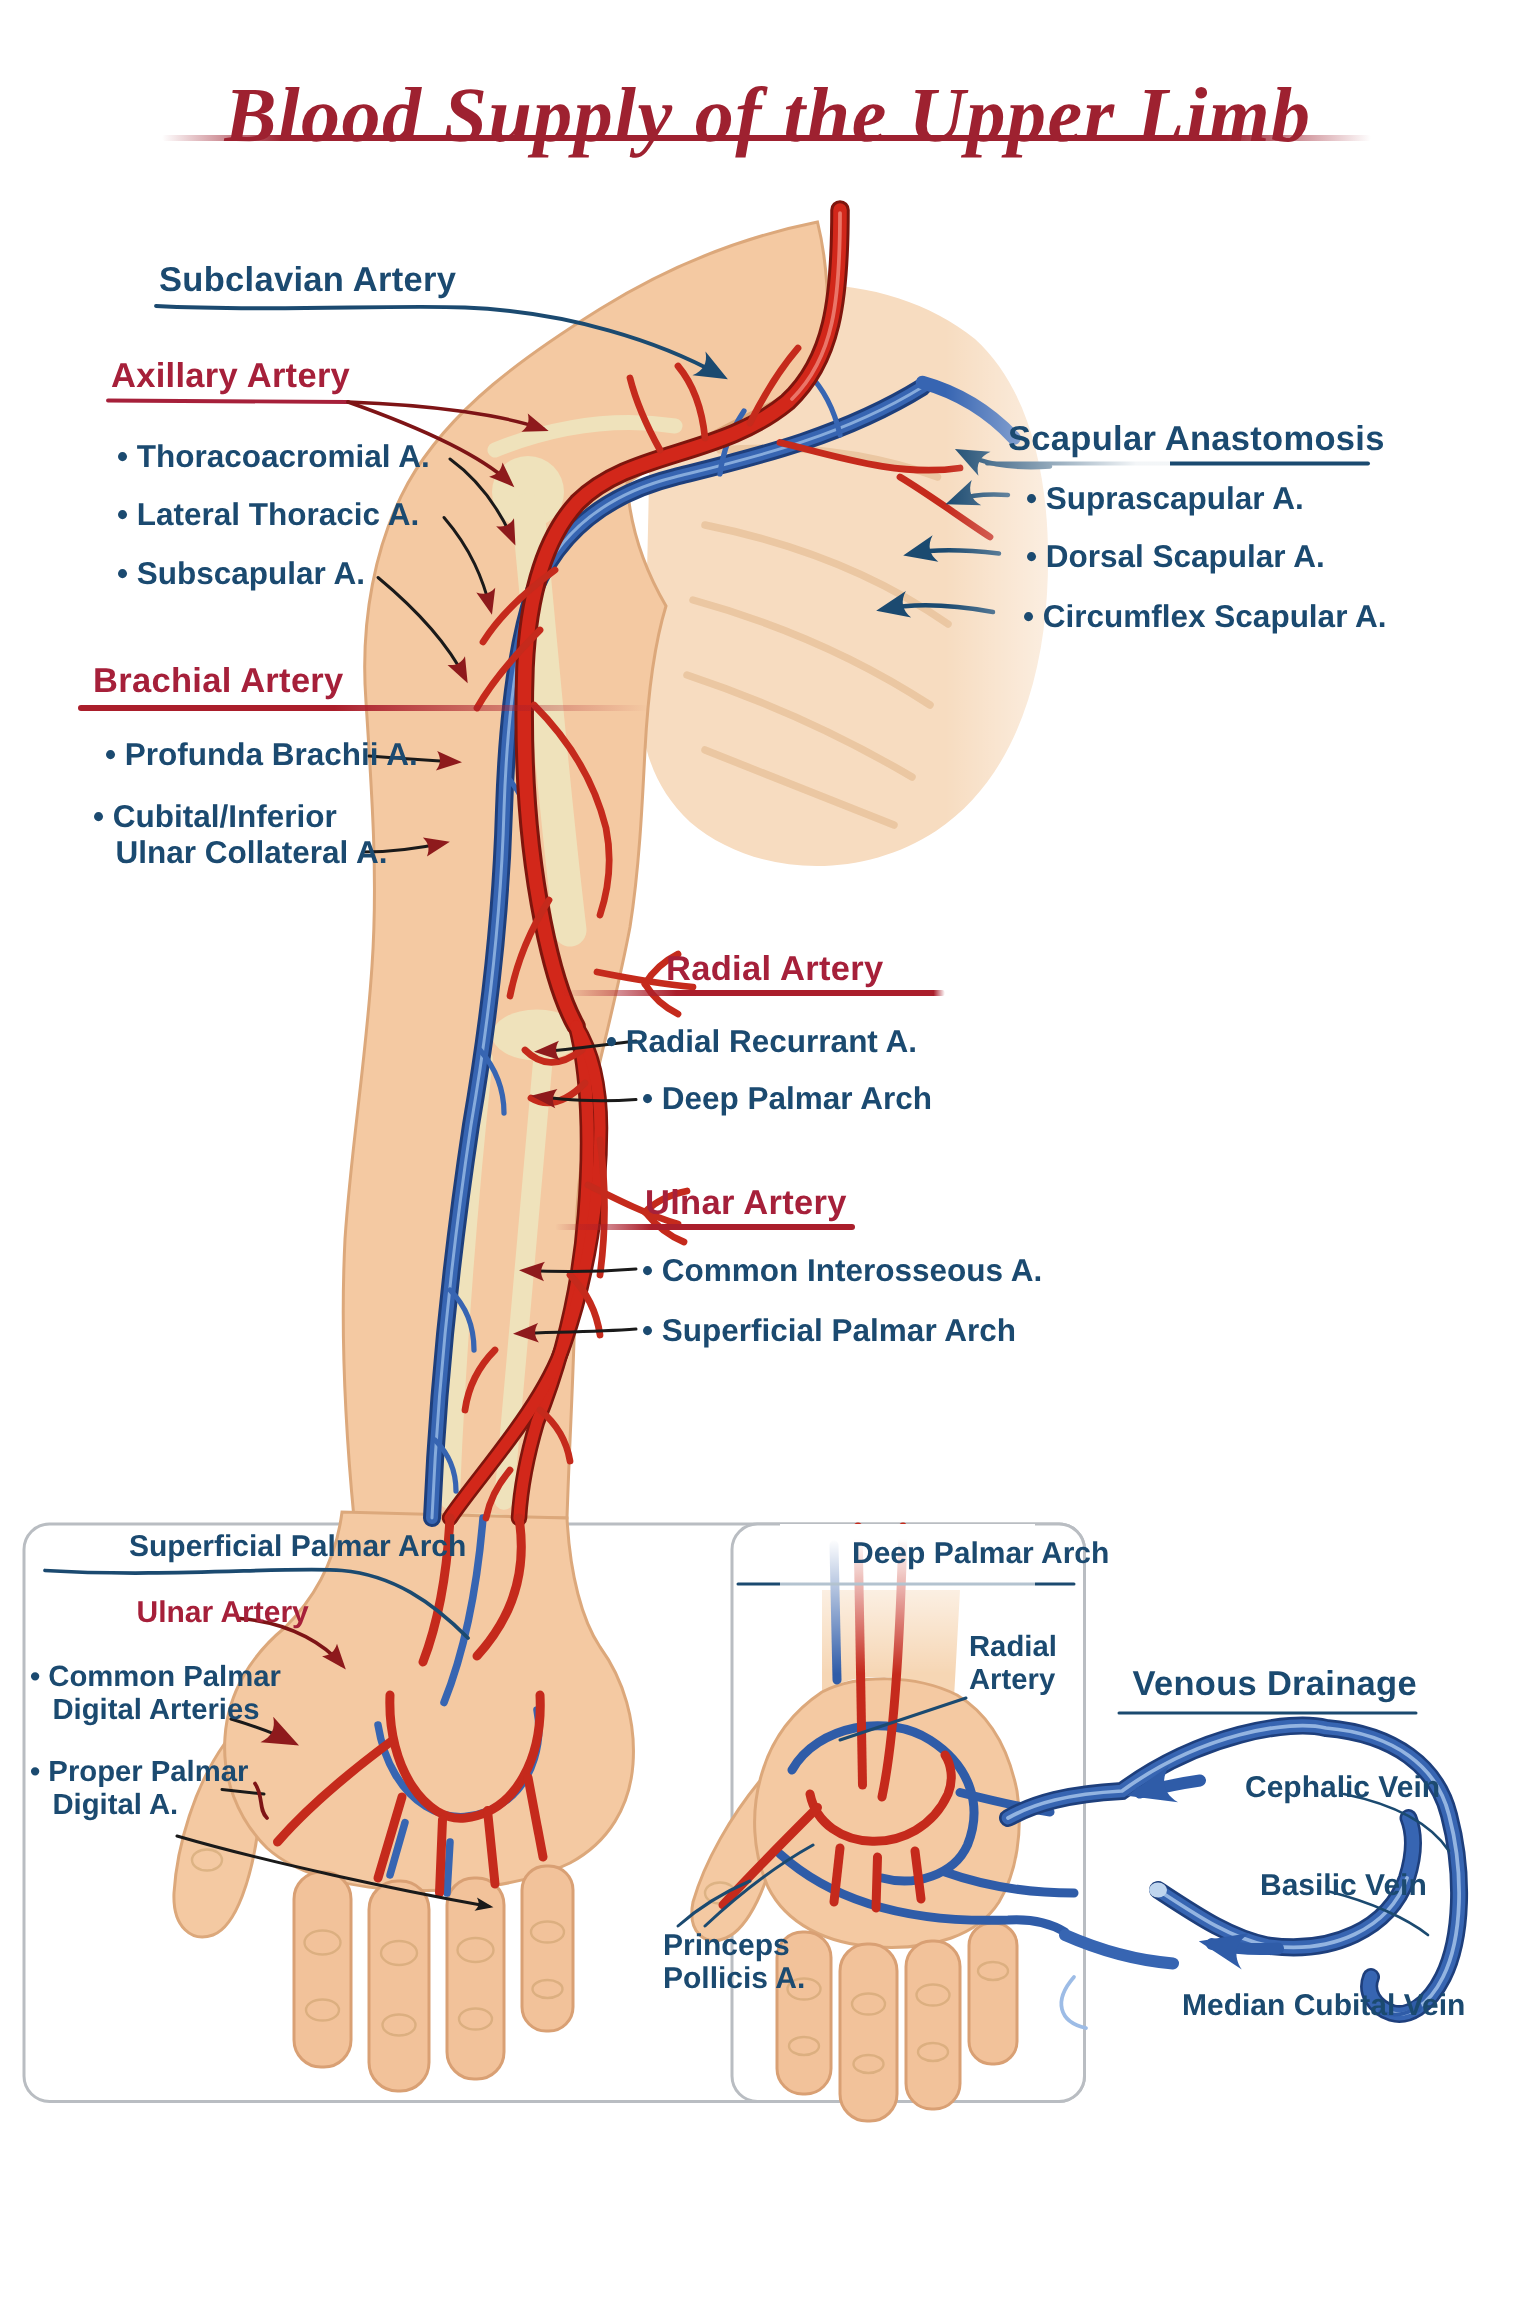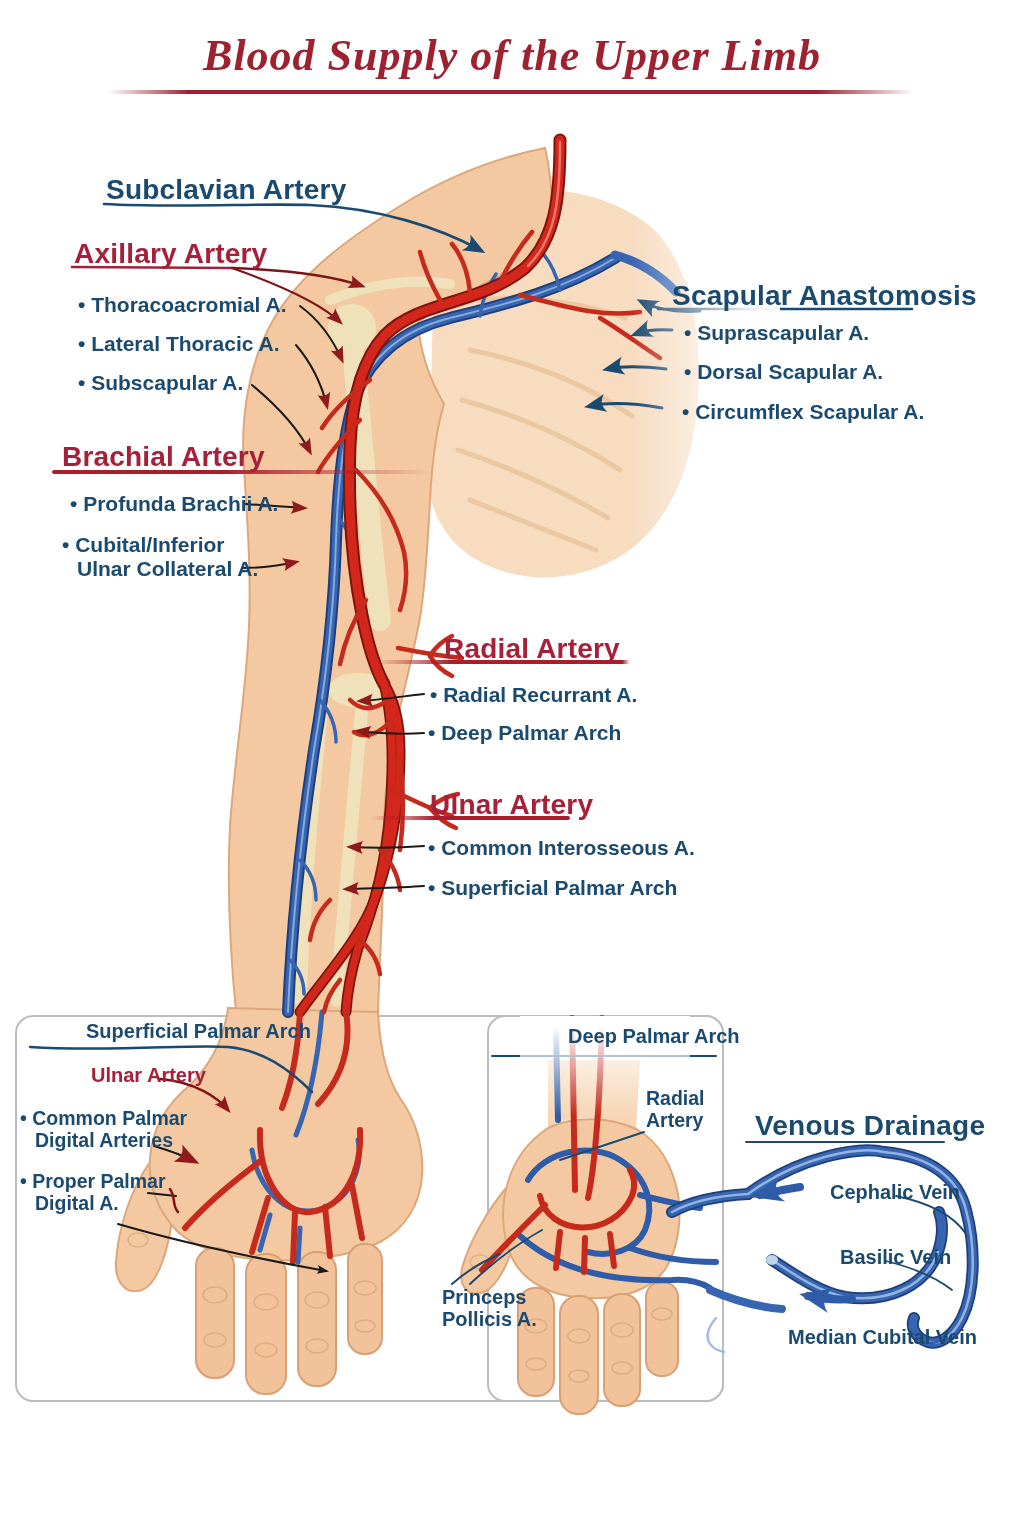--- a/index.html
+++ b/index.html
@@ -4,27 +4,27 @@
 <style>
   html,body{margin:0;padding:0;background:#ffffff;}
   #stage{position:relative;width:1024px;height:1536px;background:#ffffff;overflow:hidden;
          font-family:"Liberation Sans",sans-serif;}
   svg{position:absolute;left:0;top:0;z-index:2;}
   .box{position:absolute;border:2.5px solid #b9bdc2;border-radius:18px;z-index:1;background:#fff;}
   .lbl{position:absolute;font-weight:700;line-height:1.12;z-index:4;white-space:nowrap;}
   .wrap{white-space:normal;padding-left:15px;text-indent:-15px;}
   .navy{color:#1b4a70;}
   .red{color:#a6203a;}
-  .h-main{font-size:28px;letter-spacing:.2px;}
+  .h-main{font-size:23px;letter-spacing:.2px;}
   .h-item{font-size:21px;}
   .h-box{font-size:20px;margin-left:48px;}
   .b-item{font-size:19.5px;}
-  #title{position:absolute;left:0;top:30px;width:1024px;text-align:center;z-index:4;
+  #title{position:absolute;left:0;top:48px;width:1024px;text-align:center;z-index:4;
          font-family:"Liberation Serif",serif;font-style:italic;font-weight:700;
-         font-size:44px;color:#9e2130;letter-spacing:1px;}
+         font-size:52px;color:#9e2130;letter-spacing:1px;}
   .rule{position:absolute;z-index:3;height:3.5px;border-radius:2px;}
   #title-rule{left:108px;top:90px;width:806px;
      background:linear-gradient(90deg,rgba(158,33,48,0) 0%,#9e2130 10%,#9e2130 88%,rgba(158,33,48,0) 100%);}
   #brachial-rule{left:52px;top:470px;width:380px;
      background:linear-gradient(90deg,#aa1e2b 0%,#aa1e2b 45%,rgba(170,30,43,0) 100%);}
   #radial-rule{left:374px;top:660px;width:256px;
      background:linear-gradient(90deg,rgba(170,30,43,0) 0%,#aa1e2b 30%,#aa1e2b 97%,rgba(170,30,43,0) 100%);}
   #ulnar-rule{left:370px;top:816px;width:200px;
      background:linear-gradient(90deg,rgba(170,30,43,0) 0%,#aa1e2b 32%,#aa1e2b 100%);}
   #torso-fade{position:absolute;left:630px;top:140px;width:150px;height:470px;z-index:2;pointer-events:none;
@@ -283,21 +283,21 @@
 
   <div class="lbl navy h-main" style="left:106px;top:174px;">Subclavian Artery</div>
   <div class="lbl red h-main" style="left:74px;top:238px;">Axillary Artery</div>
   <div class="lbl navy h-item" style="left:78px;top:293px;">• Thoracoacromial A.</div>
   <div class="lbl navy h-item" style="left:78px;top:332px;">• Lateral Thoracic A.</div>
   <div class="lbl navy h-item" style="left:78px;top:371px;">• Subscapular A.</div>
   <div class="lbl red h-main" style="left:62px;top:441px;">Brachial Artery</div>
   <div class="lbl navy h-item" style="left:70px;top:492px;">• Profunda Brachii A.</div>
   <div class="lbl navy h-item wrap" style="left:62px;top:533px;width:188px;">• Cubital/Inferior Ulnar Collateral A.</div>
   <div class="lbl red h-main" style="left:444px;top:633px;">Radial Artery</div>
-  <div class="lbl navy h-item" style="left:430px;top:683px;">• Radial Recurrant A.</div>
+  <div class="lbl navy h-item" style="left:404px;top:683px;">• Radial Recurrant A.</div>
   <div class="lbl navy h-item" style="left:428px;top:721px;">• Deep Palmar Arch</div>
   <div class="lbl red h-main" style="left:430px;top:789px;">Ulnar Artery</div>
   <div class="lbl navy h-item" style="left:428px;top:836px;">• Common Interosseous A.</div>
   <div class="lbl navy h-item" style="left:428px;top:876px;">• Superficial Palmar Arch</div>
 
   <div class="lbl navy h-main" style="left:672px;top:280px;">Scapular Anastomosis</div>
   <div class="lbl navy h-item" style="left:684px;top:321px;">• Suprascapular A.</div>
   <div class="lbl navy h-item" style="left:684px;top:360px;">• Dorsal Scapular A.</div>
   <div class="lbl navy h-item" style="left:682px;top:400px;">• Circumflex Scapular A.</div>
 

